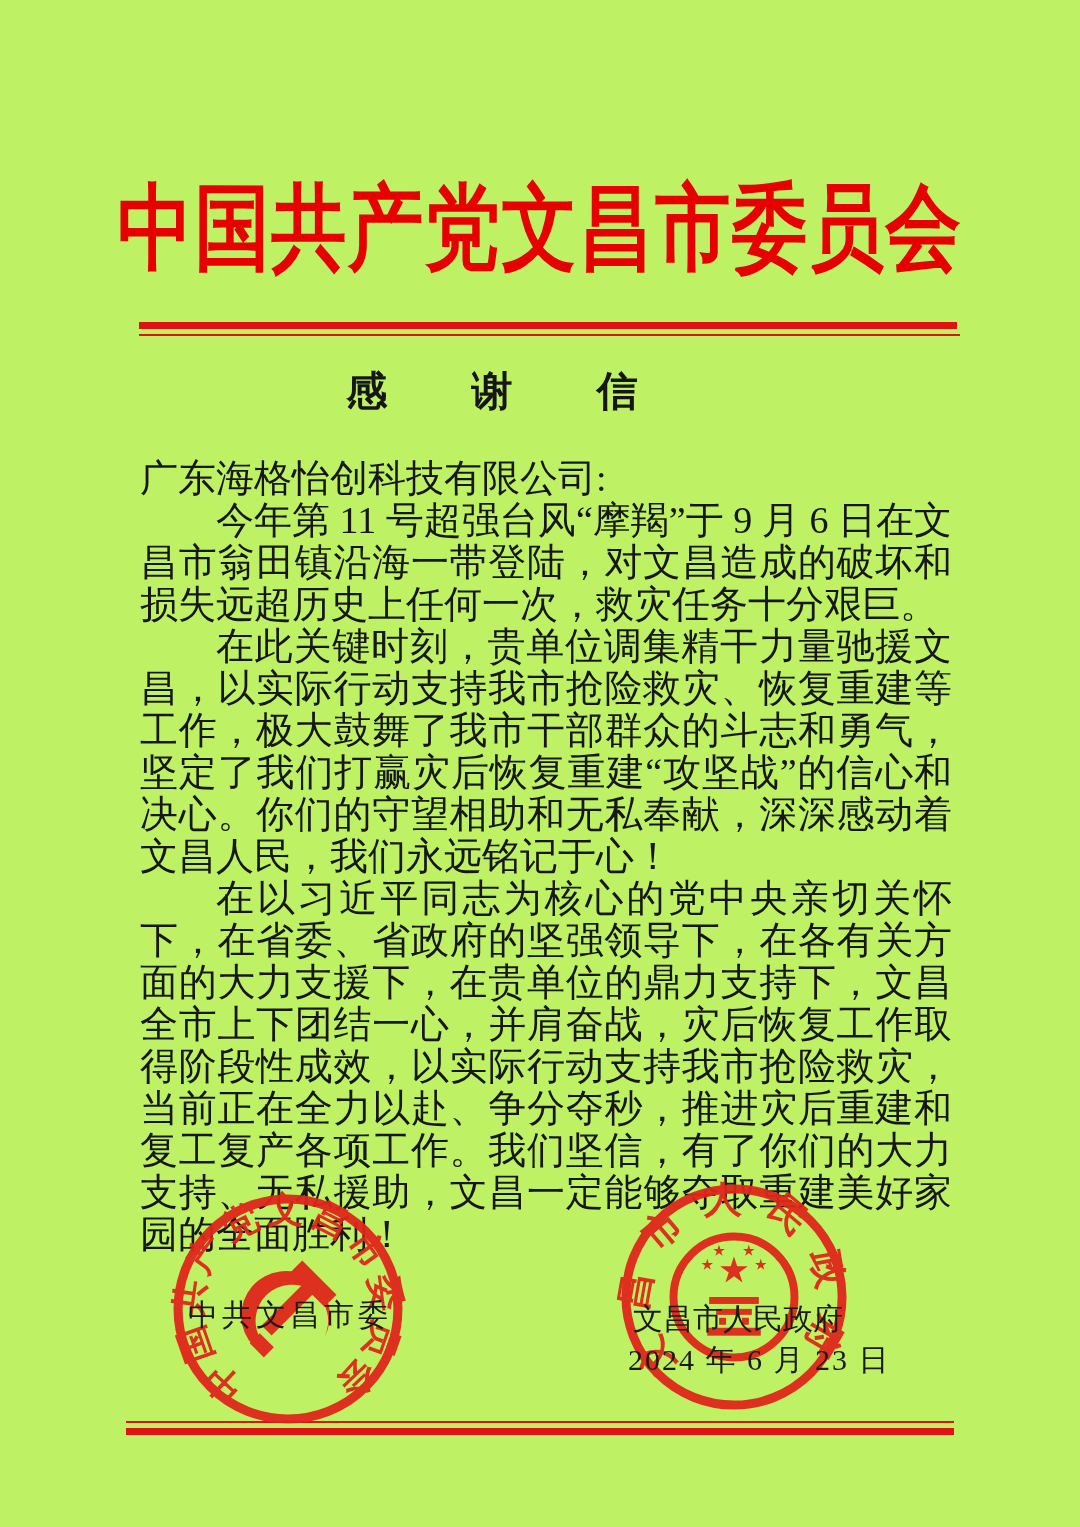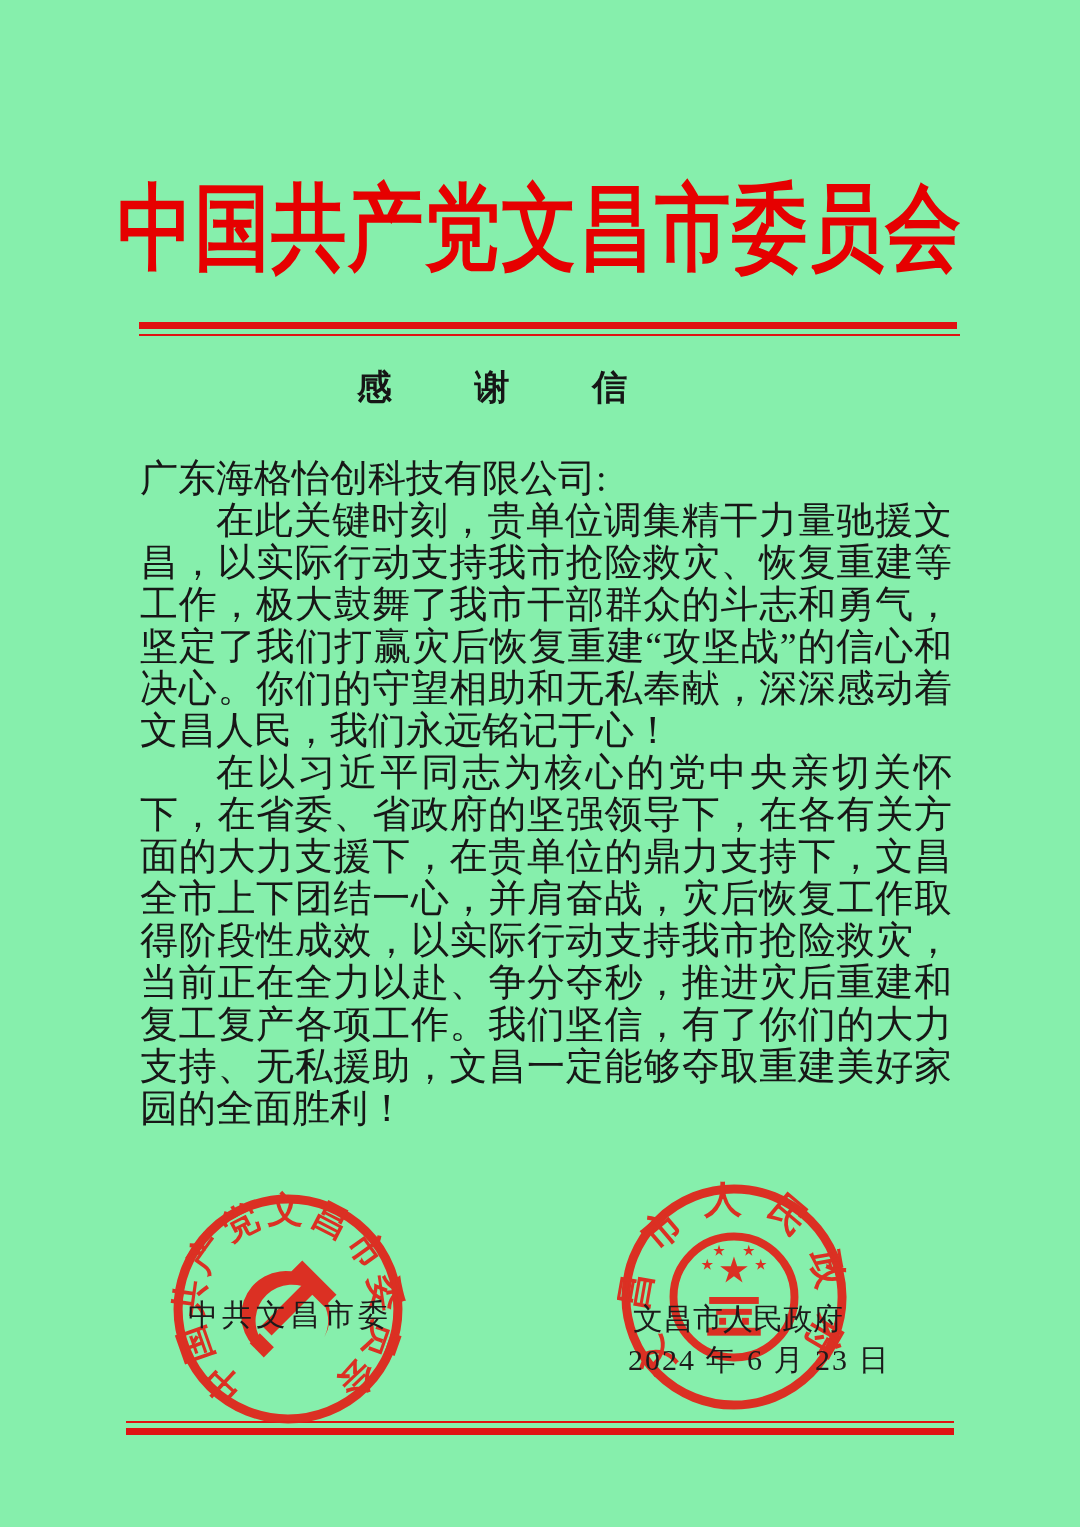--- a/index.html
+++ b/index.html
@@ -1,19 +1,19 @@
 <!DOCTYPE html>
 <html><head>
 <meta charset="utf-8">
 <style>
   html,body{margin:0;padding:0;background:#ffffff;}
   .page{
     position:relative;
     width:1080px;height:1527px;
-    background:#86efac;
+    background:#bef264;
     overflow:hidden;
     font-family:"Liberation Serif","DejaVu Serif",serif;
   }
   
   .org-title{
     position:absolute;top:174px;left:0;width:1080px;
     text-align:center;white-space:nowrap;
   }
   .org-title-inner{
     display:inline-block;
@@ -22,21 +22,21 @@
     letter-spacing:2px;line-height:1.15;
   }
   .rule{position:absolute;background:#e01212;}
   .rule-head-thick{top:322px;left:139px;width:818px;height:7px;}
   .rule-head-thin{top:334px;left:139px;width:821px;height:2px;}
   .rule-foot-thin{top:1421px;left:126px;width:828px;height:2px;}
   .rule-foot-thick{top:1428px;left:126px;width:828px;height:7px;}
   
   .doc-title{
     position:absolute;top:364px;left:0;width:984px;
-    text-align:center;font-size:35px;font-weight:bold;color:#161616;
+    text-align:center;font-size:41px;font-weight:bold;color:#161616;
     letter-spacing:37px;text-indent:37px;white-space:nowrap;
   }
   
   .body-text{
     position:absolute;top:457px;left:140px;width:812px;
     font-size:38px;line-height:42px;color:#171717;
     text-align:justify;
   }
   .body-text p{margin:0;padding:0;text-indent:2em;}
   .body-text p.salutation{text-indent:0;}
@@ -60,20 +60,21 @@
     <span class="org-title-inner">中国共产党文昌市委员会</span>
   </div>
 
   <div class="rule rule-head-thick"></div>
   <div class="rule rule-head-thin"></div>
 
   <div class="doc-title">感 谢 信</div>
 
   <div class="body-text">
     <p class="salutation">广东海格怡创科技有限公司:</p>
+    <p>今年第 11 号超强台风“摩羯”于 9 月 6 日在文昌市翁田镇沿海一带登陆，对文昌造成的破坏和损失远超历史上任何一次，救灾任务十分艰巨。</p>
     <p>在此关键时刻，贵单位调集精干力量驰援文昌，以实际行动支持我市抢险救灾、恢复重建等工作，极大鼓舞了我市干部群众的斗志和勇气，坚定了我们打赢灾后恢复重建“攻坚战”的信心和决心。你们的守望相助和无私奉献，深深感动着文昌人民，我们永远铭记于心！</p>
     <p>在以习近平同志为核心的党中央亲切关怀下，在省委、省政府的坚强领导下，在各有关方面的大力支援下，在贵单位的鼎力支持下，文昌全市上下团结一心，并肩奋战，灾后恢复工作取得阶段性成效，以实际行动支持我市抢险救灾，当前正在全力以赴、争分夺秒，推进灾后重建和复工复产各项工作。我们坚信，有了你们的大力支持、无私援助，文昌一定能够夺取重建美好家园的全面胜利！</p>
   </div>
 
   <svg class="seal seal-left" viewBox="0 0 236 236">
     <circle cx="118" cy="118" r="109" fill="none" stroke="#e0261c" stroke-width="9"></circle>
     <defs>
       <path id="arcL" d="M 79 194.6 A 86 86 0 1 1 157 194.6" fill="none"></path>
     </defs>
     <text font-size="36" fill="#e0261c" letter-spacing="5">

